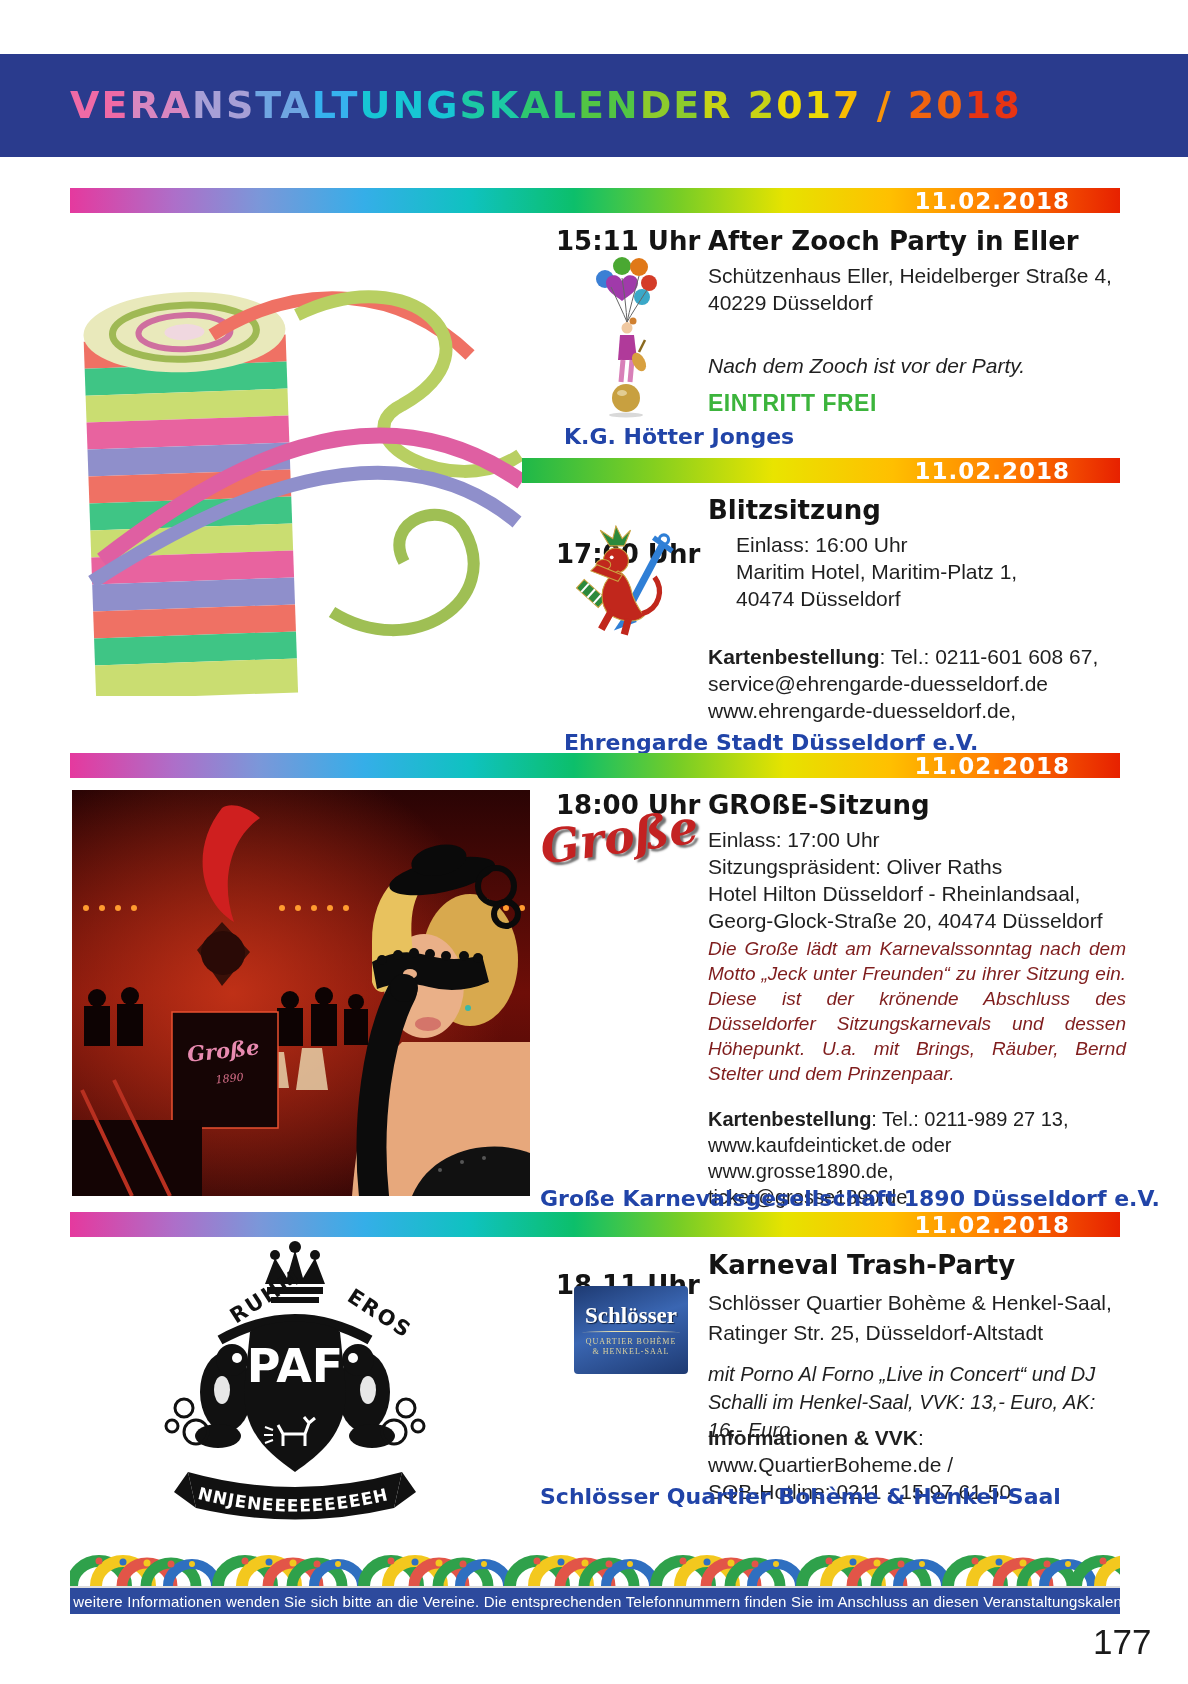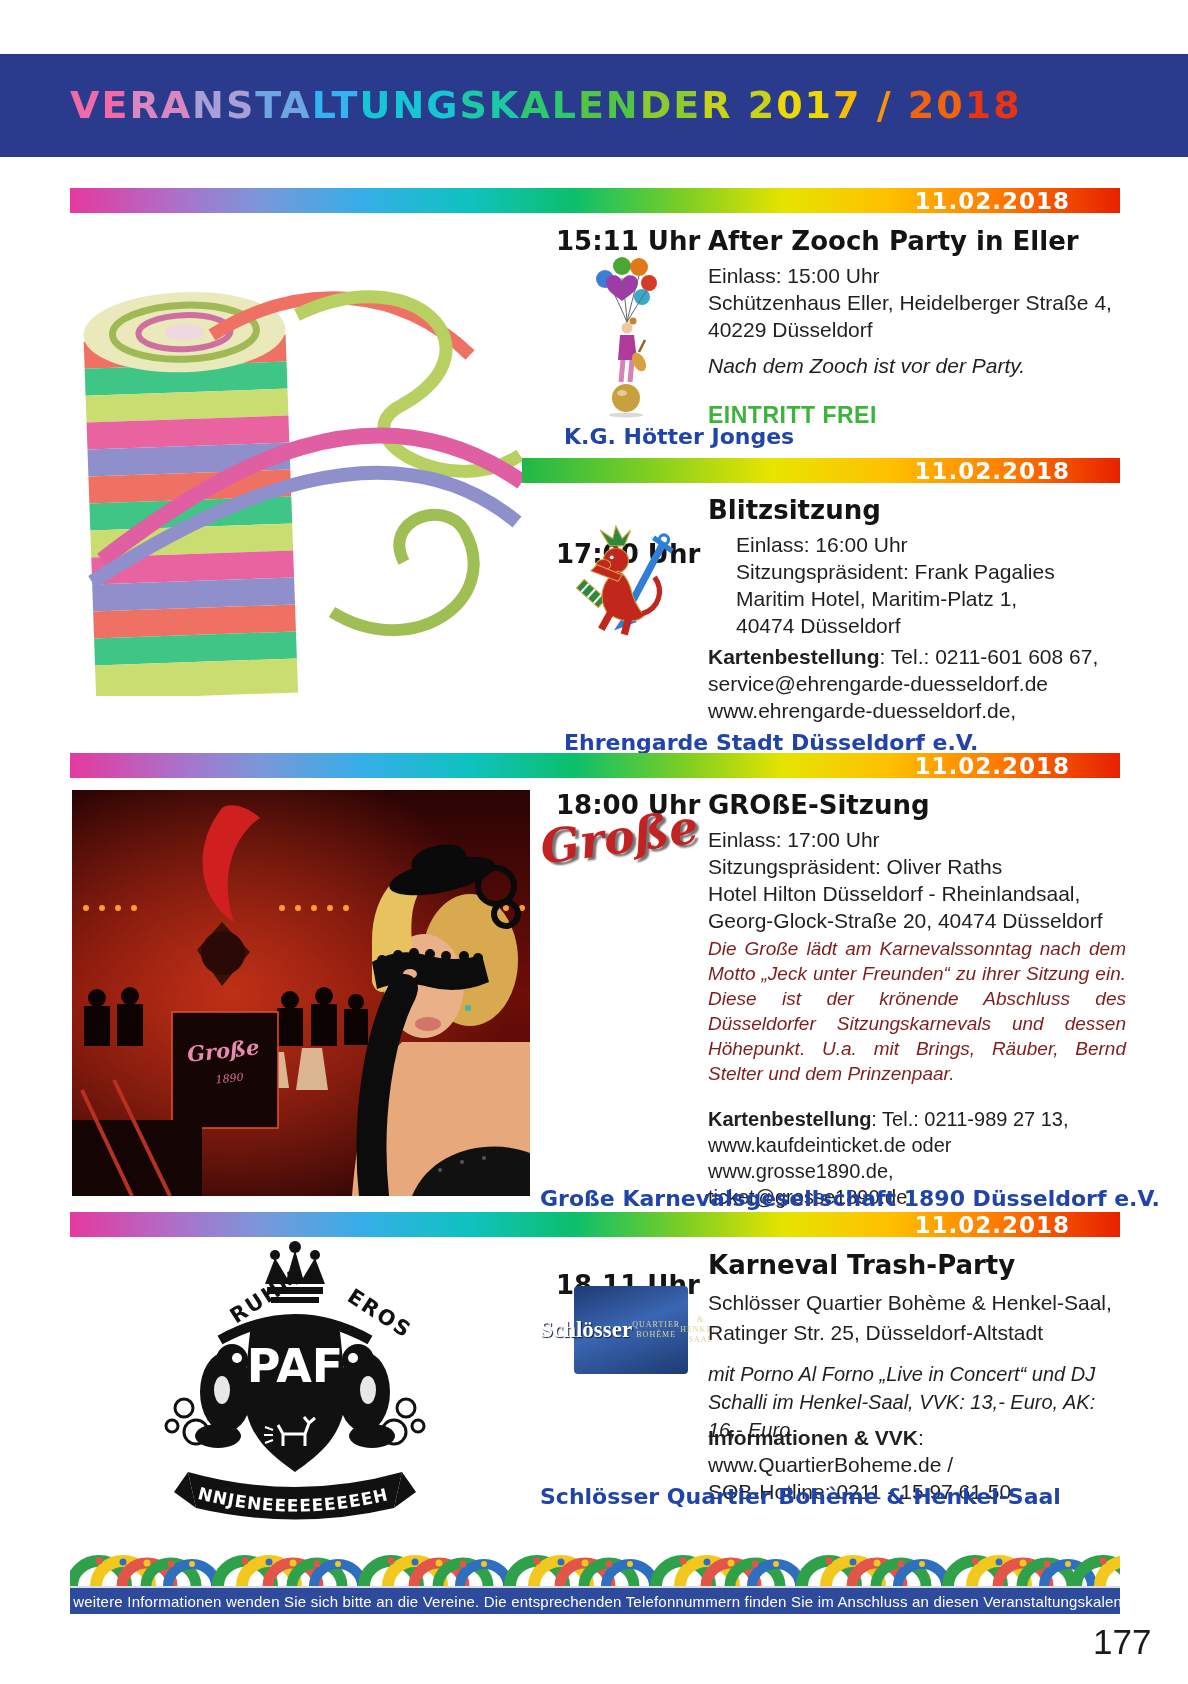--- a/index.html
+++ b/index.html
@@ -39,21 +39,21 @@
   
   .streamers{position:absolute;left:72px;top:220px;}
   .clown{position:absolute;left:593px;top:256px;}
   .lion{position:absolute;left:570px;top:525px;}
   .grosse-script{position:absolute;left:540px;top:810px;font-family:"DejaVu Serif",serif;
         font-style:italic;font-weight:700;font-size:46px;color:#c32222;transform:rotate(-8deg);
         text-shadow:3px 3px 2px rgba(70,70,70,.75);}
   .photo{position:absolute;left:72px;top:790px;}
   .schl-logo{position:absolute;left:574px;top:1286px;width:114px;height:88px;border-radius:4px;
         background:linear-gradient(160deg,#1e3a72,#3a66b2 45%,#1e3a72);
-        display:flex;flex-direction:row;align-items:center;justify-content:center;}
+        display:flex;flex-direction:column;align-items:center;justify-content:center;}
   .schl-name{font-family:"Liberation Serif",serif;font-weight:700;font-size:23px;color:#fff;
         text-shadow:1px 1px 1px #10203f;}
   .schl-divider{width:86%;height:2px;border-top:1px solid #e8dfae;margin:2px 0 3px 0;border-radius:50%;}
   .schl-sub{font-family:"Liberation Serif",serif;font-size:8px;line-height:10px;color:#ddd39e;
         letter-spacing:1px;text-align:center;}
   .paf{position:absolute;left:150px;top:1240px;}
   .border-streamers{position:absolute;left:70px;top:1536px;}
 
   
   .footer-bar{position:absolute;left:70px;top:1588px;width:1050px;height:26px;background:#2d4a9d;
@@ -70,26 +70,25 @@
     <h1 id="rainbow-title"><span style="color: rgb(239, 106, 166);">V</span><span style="color: rgb(239, 106, 166);">E</span><span style="color: rgb(216, 135, 192);">R</span><span style="color: rgb(216, 135, 192);">A</span><span style="color: rgb(167, 159, 214);">N</span><span style="color: rgb(167, 159, 214);">S</span><span style="color: rgb(111, 166, 226);">T</span><span style="color: rgb(111, 166, 226);">A</span><span style="color: rgb(54, 178, 238);">L</span><span style="color: rgb(54, 178, 238);">T</span><span style="color: rgb(23, 198, 212);">U</span><span style="color: rgb(23, 198, 212);">N</span><span style="color: rgb(23, 198, 212);">G</span><span style="color: rgb(28, 201, 164);">S</span><span style="color: rgb(28, 201, 164);">K</span><span style="color: rgb(46, 200, 111);">A</span><span style="color: rgb(46, 200, 111);">L</span><span style="color: rgb(82, 197, 68);">E</span><span style="color: rgb(82, 197, 68);">N</span><span style="color: rgb(140, 203, 45);">D</span><span style="color: rgb(140, 203, 45);">E</span><span style="color: rgb(198, 211, 22);">R</span><span> </span><span style="color: rgb(198, 211, 22);">2</span><span style="color: rgb(236, 217, 6);">0</span><span style="color: rgb(236, 217, 6);">1</span><span style="color: rgb(247, 188, 5);">7</span><span> </span><span style="color: rgb(248, 147, 10);">/</span><span> </span><span style="color: rgb(240, 100, 15);">2</span><span style="color: rgb(240, 100, 15);">0</span><span style="color: rgb(231, 52, 19);">1</span><span style="color: rgb(231, 52, 19);">8</span></h1>
   </div>
 
   <section>
     <div class="rbar full" style="top:188px;">
       <span class="date">11.02.2018</span>
     </div>
     <div class="time" style="top:226px;">15:11 Uhr</div>
     <div class="ev-title" style="top:226px;">After Zooch Party in Eller</div>
     <div class="details" style="top:262px;">
-      <div>Einlass: 15:00 Uhr</div>
       <div>Schützenhaus Eller, Heidelberger Straße 4,</div>
       <div>40229 Düsseldorf</div>
     </div>
     <div class="note-italic" style="top:352px;">Nach dem Zooch ist vor der Party.</div>
-    <div class="highlight" style="top:390px;margin-top:12px;">EINTRITT FREI</div>
+    <div class="highlight" style="top:390px;">EINTRITT FREI</div>
     <div class="org" style="left:564px;top:424px;">K.G. Hötter Jonges</div>
 
     <svg class="clown" width="80" height="162" viewBox="0 0 80 162" xmlns="http://www.w3.org/2000/svg">
       <circle cx="12" cy="23" r="9" fill="#3b7fd4"></circle>
       <circle cx="29" cy="10" r="9" fill="#4aa832"></circle>
       <circle cx="46" cy="11" r="9" fill="#e07818"></circle>
       <circle cx="56" cy="27" r="8" fill="#d43c28"></circle>
       <circle cx="49" cy="41" r="8" fill="#3aa8c8"></circle>
       <path d="M29,25 c-4,-9 -16,-7 -16,2 c0,8 10,13 16,18 c6,-5 16,-10 16,-18 c0,-9 -12,-11 -16,-2 Z" fill="#a03aaa"></path>
       <path d="M18,31 Q28,52 34,66 M29,22 Q33,48 34,66 M46,20 Q38,48 34,66 M54,34 Q41,54 34,66" stroke="#666" stroke-width="1" fill="none"></path>
@@ -135,21 +134,20 @@
 
   <section>
 
     <div class="rbar partial" style="top:458px;">
       <span class="date">11.02.2018</span>
     </div>
     <div class="time" style="top:495px;margin-top:44px;">17:00 Uhr</div>
     <div class="ev-title" style="top:495px;">Blitzsitzung</div>
     <div class="details" style="top:531px;margin-left:28px;">
       <div>Einlass: 16:00 Uhr</div>
-      <div>Sitzungspräsident: Frank Pagalies</div>
       <div>Maritim Hotel, Maritim-Platz 1,</div>
       <div>40474 Düsseldorf</div>
     </div>
     <div class="contact" style="top:643px;">
       <div><b>Kartenbestellung</b><span>: Tel.: 0211-601 608 67,</span></div>
       <div>service@ehrengarde-duesseldorf.de</div>
       <div>www.ehrengarde-duesseldorf.de,</div>
     </div>
     <div class="org" style="left:564px;top:730px;">Ehrengarde Stadt Düsseldorf e.V.</div>
 

